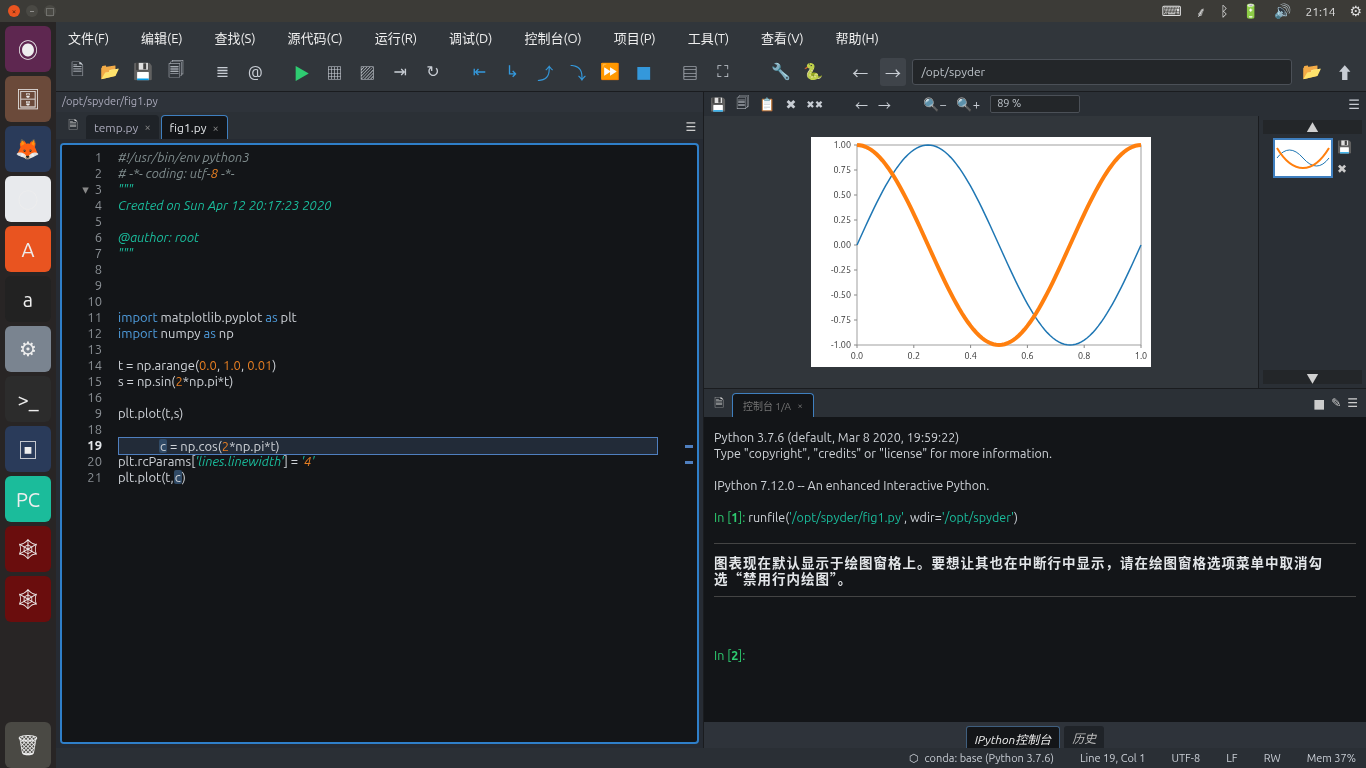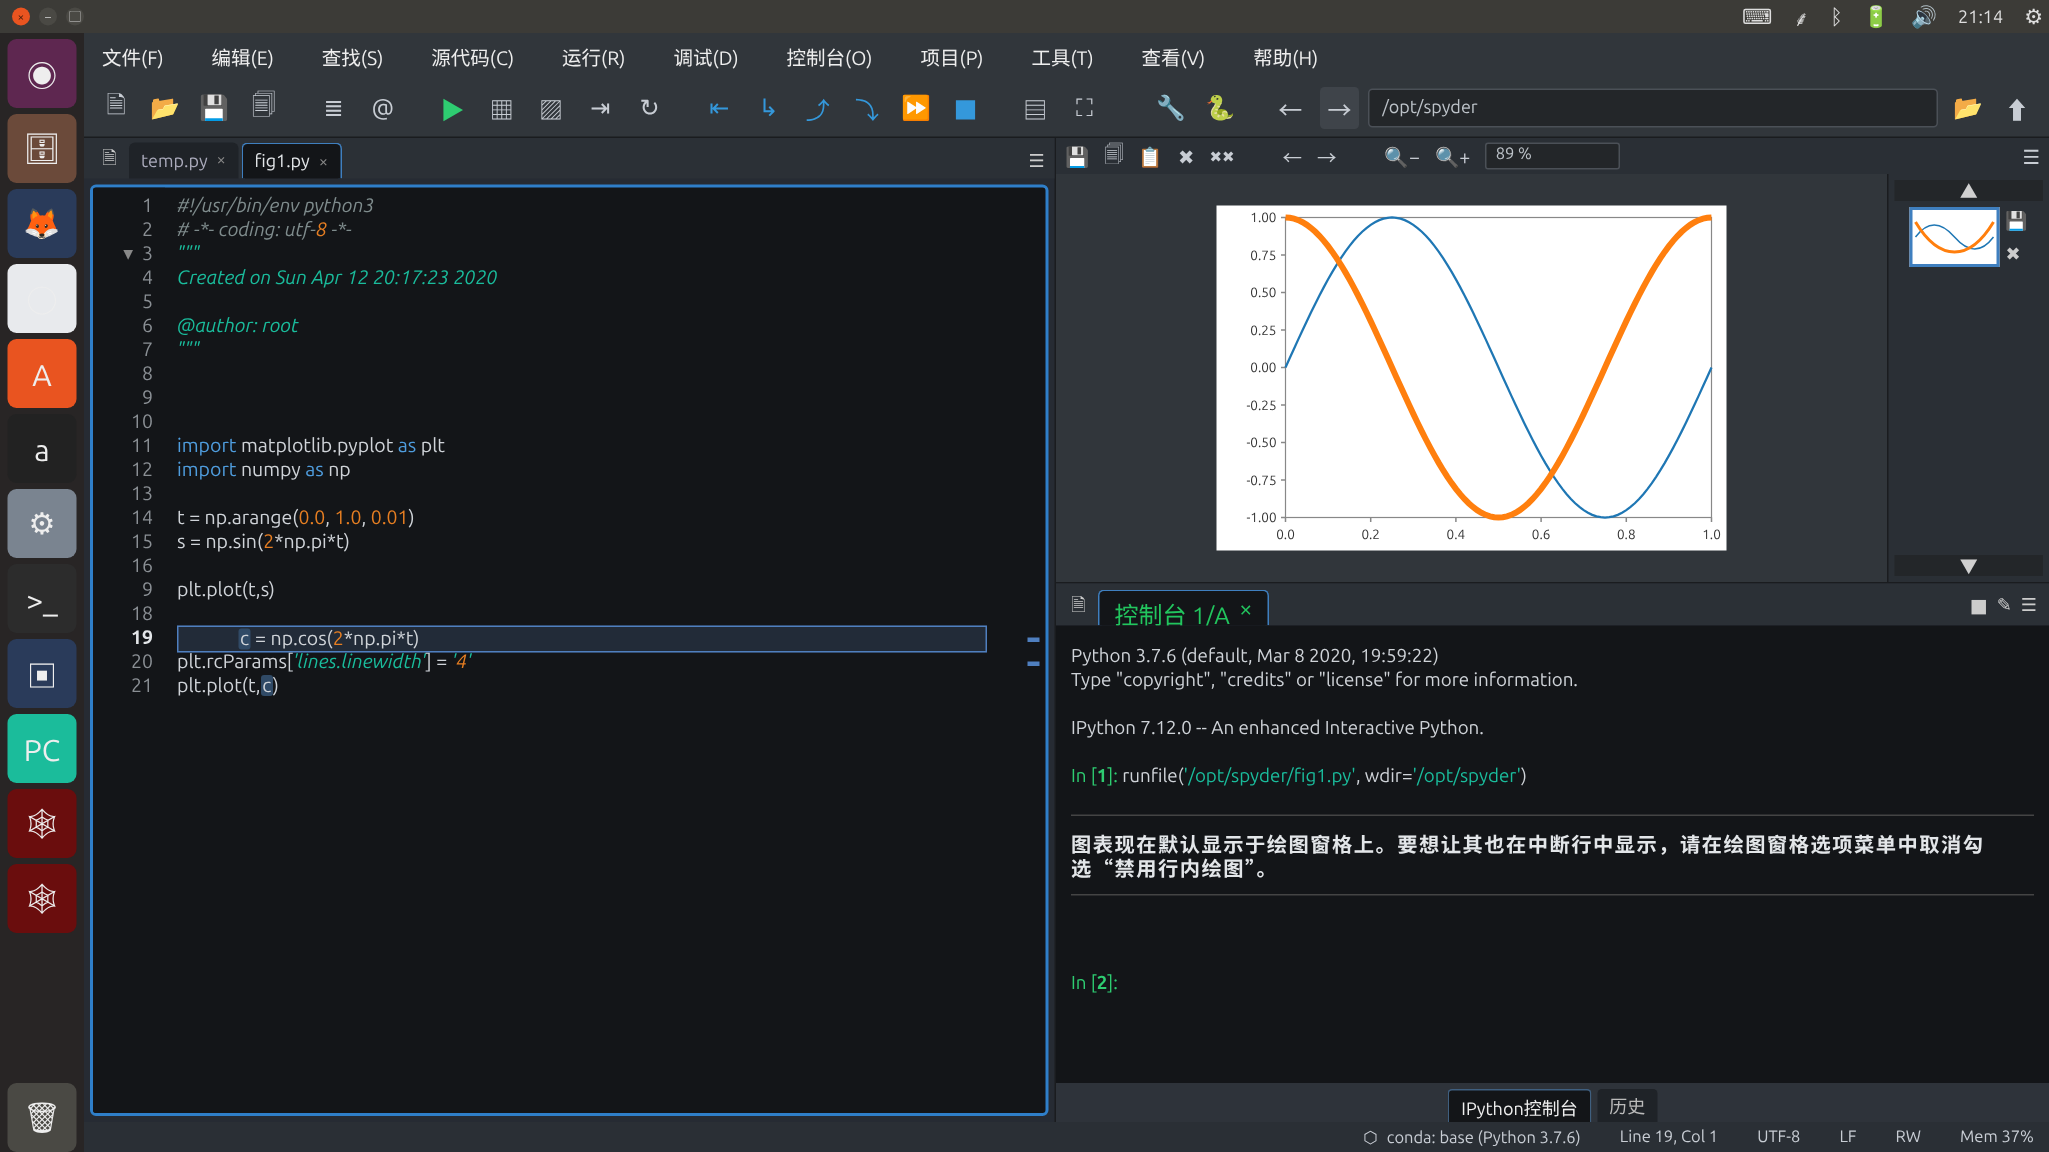--- a/index.html
+++ b/index.html
@@ -48,28 +48,28 @@
 .plotsvgwrap { flex:1; display:flex; align-items:center; justify-content:center; padding:6px; }
 .thumbs { width:108px; background:#2a2f35; display:flex; flex-direction:column; align-items:center; padding:4px; gap:4px; border-left:1px solid #1a1c1f; position:relative; }
 .thumbup { width:100%; height:14px; background:#232629; display:flex; align-items:center; justify-content:center; }
 .thumbimg { width:60px; height:40px; background:#fff; border:2px solid #3f7fbf; }
 .plottabs { height:26px; background:#2e333a; display:flex; align-items:flex-end; justify-content:center; gap:2px; border-top:1px solid #1a1c1f; }
 .ptab { height:22px; padding:3px 8px; background:#1f2328; color:#bbb; border-radius:3px 3px 0 0; font-size:12px;}
 .ptab.active { background:#131518; color:#eee; border:1px solid #3f5f7f; border-bottom:none; }
 .console { flex:1; display:flex; flex-direction:column; border-top:1px solid #1a1c1f; }
 .ctabs { height:28px; background:#2b3036; display:flex; align-items:flex-end; padding:0 4px; }
 .fileic { width:18px; height:18px; margin:0 4px 4px 2px; display:flex; align-items:center; justify-content:center; color:#ccc; font-size:12px; }
-.ctab { height:24px; padding:3px 10px; background:#131518; color:#22c55e; border:1px solid #3f7fbf; border-bottom:none; border-radius:4px 4px 0 0; display:flex; align-items:flex-start; gap:6px; font-size:16px;}
+.ctab { height:24px; padding:3px 10px; background:#131518; color:#737373; border:1px solid #3f7fbf; border-bottom:none; border-radius:4px 4px 0 0; display:flex; align-items:center; gap:6px; font-size:10px;}
 .ctabtools { margin-left:auto; display:flex; gap:6px; padding:0 4px 4px 0; color:#ccc; }
 .cbody { flex:1; background:#131518; padding:12px 10px; font-family:"DejaVu Sans Mono",monospace; font-size:12.5px; line-height:16px; color:#cfd3d8; }
 .cbody .ingreen { color:#2ecc71; }
 .cbody .ingreenb { color:#2ecc71; font-weight:bold; }
 .cbody .path { color:#1abc9c; }
 .cbody .hint { border-top:1px solid #444; border-bottom:1px solid #444; margin:18px 0; padding:10px 0; color:#e3e6e9; font-family:"Noto Sans CJK SC",sans-serif; font-size:13.5px; letter-spacing:1px; font-weight:bold; }
-.ctabsbot { height:26px; background:#2e333a; display:flex; align-items:flex-end; justify-content:center; gap:4px; }
+.ctabsbot { height:26px; background:#2e333a; display:flex; align-items:flex-end; justify-content:center; gap:4px;font-style:italic; }
 .status { height:20px; background:#2a2f35; display:flex; align-items:center; justify-content:flex-end; padding:0 10px; gap:26px; font-size:11px; color:#c8cdd4; }
 </style>
 </head>
 <body>
 
 <div class="topbar">
   <div class="wincontrols">
     <div class="wbtn close">×</div>
     <div class="wbtn">–</div>
     <div class="wbtn">▢</div>
@@ -147,20 +147,21 @@
     <div class="tbtn">←</div>
     <div class="tbtn" style="background:#3f444a;border-radius:3px">→</div>
     <div class="pathbox">/opt/spyder</div>
     <div class="tbtn">📂</div>
     <div class="tbtn">⬆</div>
   </div>
 
   <div class="main">
 
     <div class="left">
+      <div class="filepath">/opt/spyder/fig1.py</div>
       <div class="tabsrow">
         <div class="fileic">🗎</div>
         <div class="ftab">
             <span>temp.py</span> 
             <span class="x">×</span>
           </div>
         <div class="ftab active">
             <span>fig1.py</span> 
             <span class="x">×</span>
           </div>

